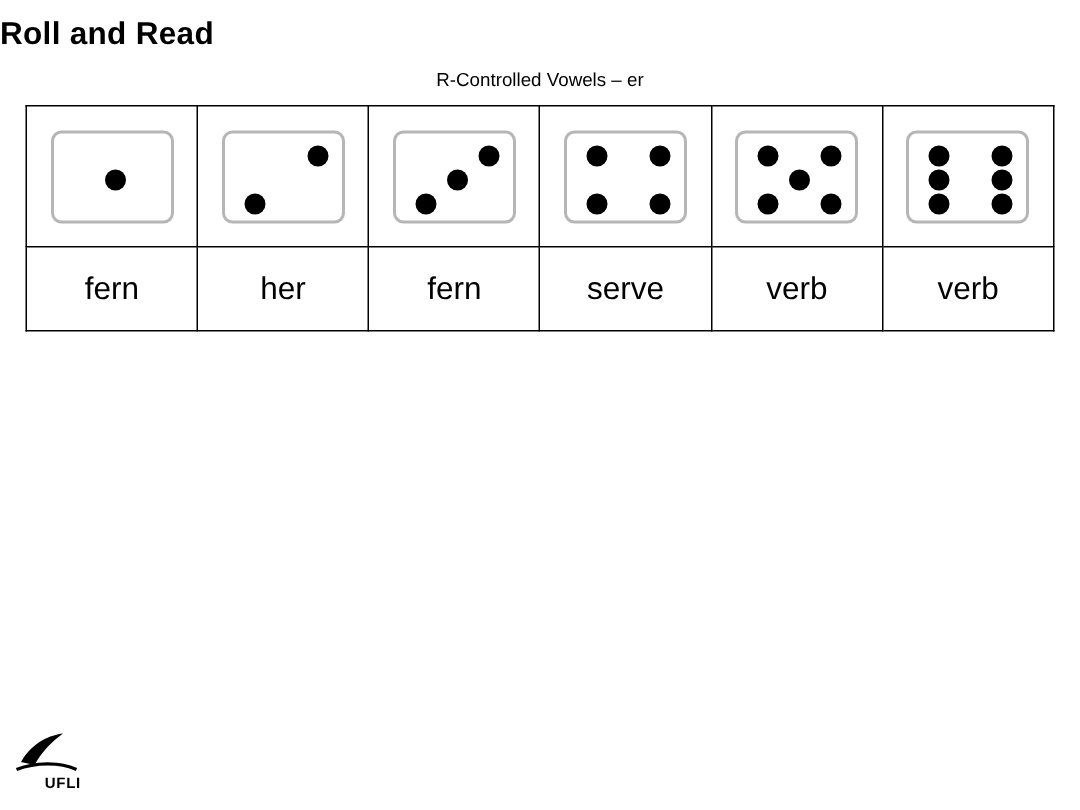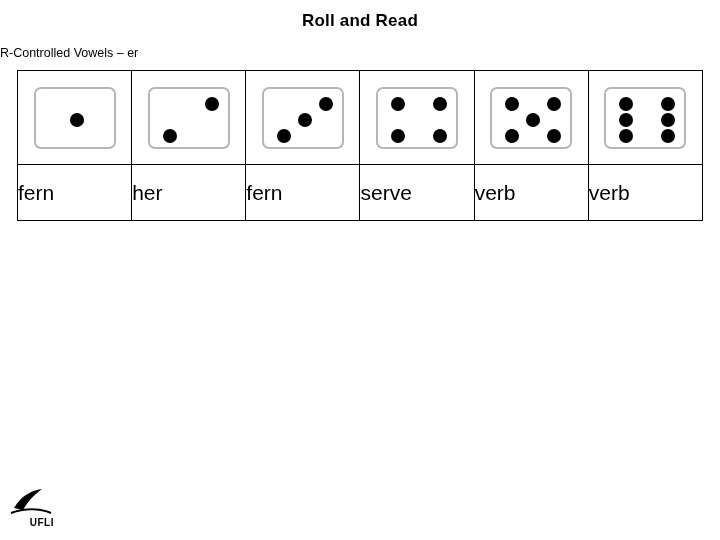--- a/index.html
+++ b/index.html
@@ -18,48 +18,50 @@
   .slide {
     position: absolute;
     inset: 0;
   }
 
   .title {
     position: absolute;
     top: 11px;
     left: 0;
     width: 720px;
-    text-align: center;
-    font-size: 17px;
+    text-align: left;
+    font-size: 21px;
     font-weight: bold;
     color: #000000;
     letter-spacing: 0.2px;
   }
 
   .subtitle {
     position: absolute;
     top: 46px;
     left: 0;
     width: 720px;
+    text-align: center;
     font-size: 12.5px;
     color: #000000;
   }
 
   .grid {
     position: absolute;
     left: 17px;
     top: 70px;
     width: 686px;
     border-collapse: collapse;
     table-layout: fixed;
   }
 
   .grid td {
     border: 1px solid #000000;
     padding: 0;
+    text-align: center;
     vertical-align: middle;
   }
 
   .dice-row td {
     height: 93px;
   }
 
   .word-row td {
     height: 55px;
     font-size: 21px;

